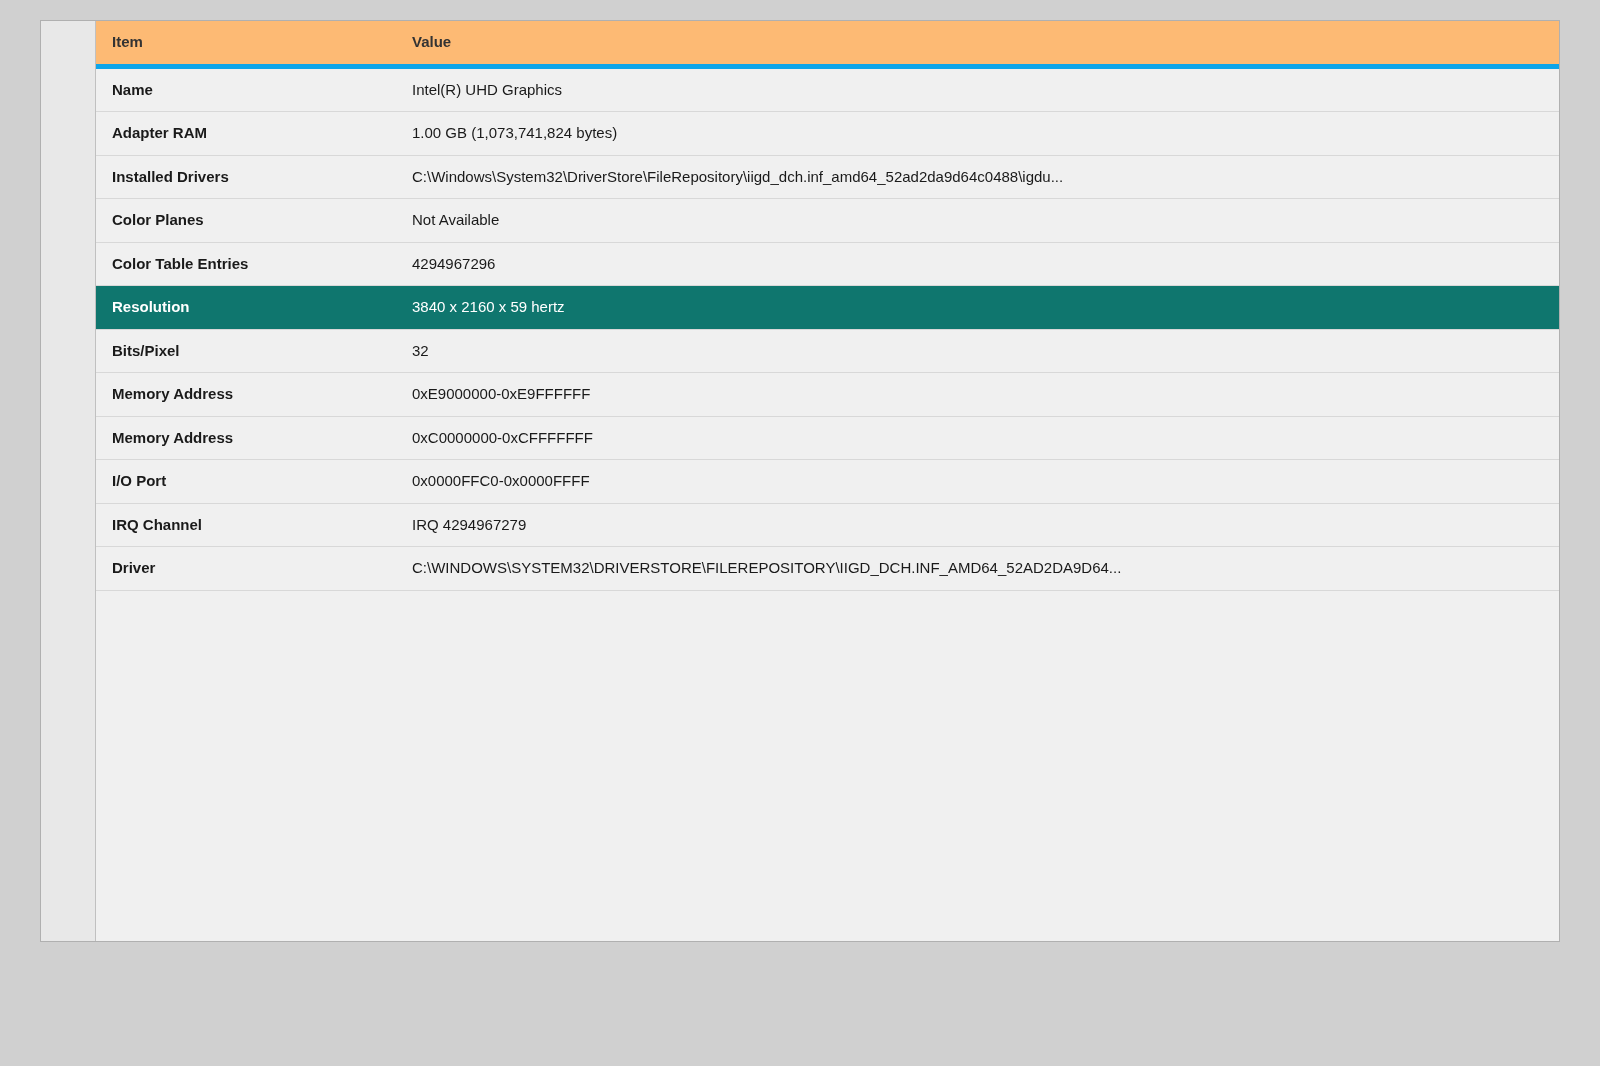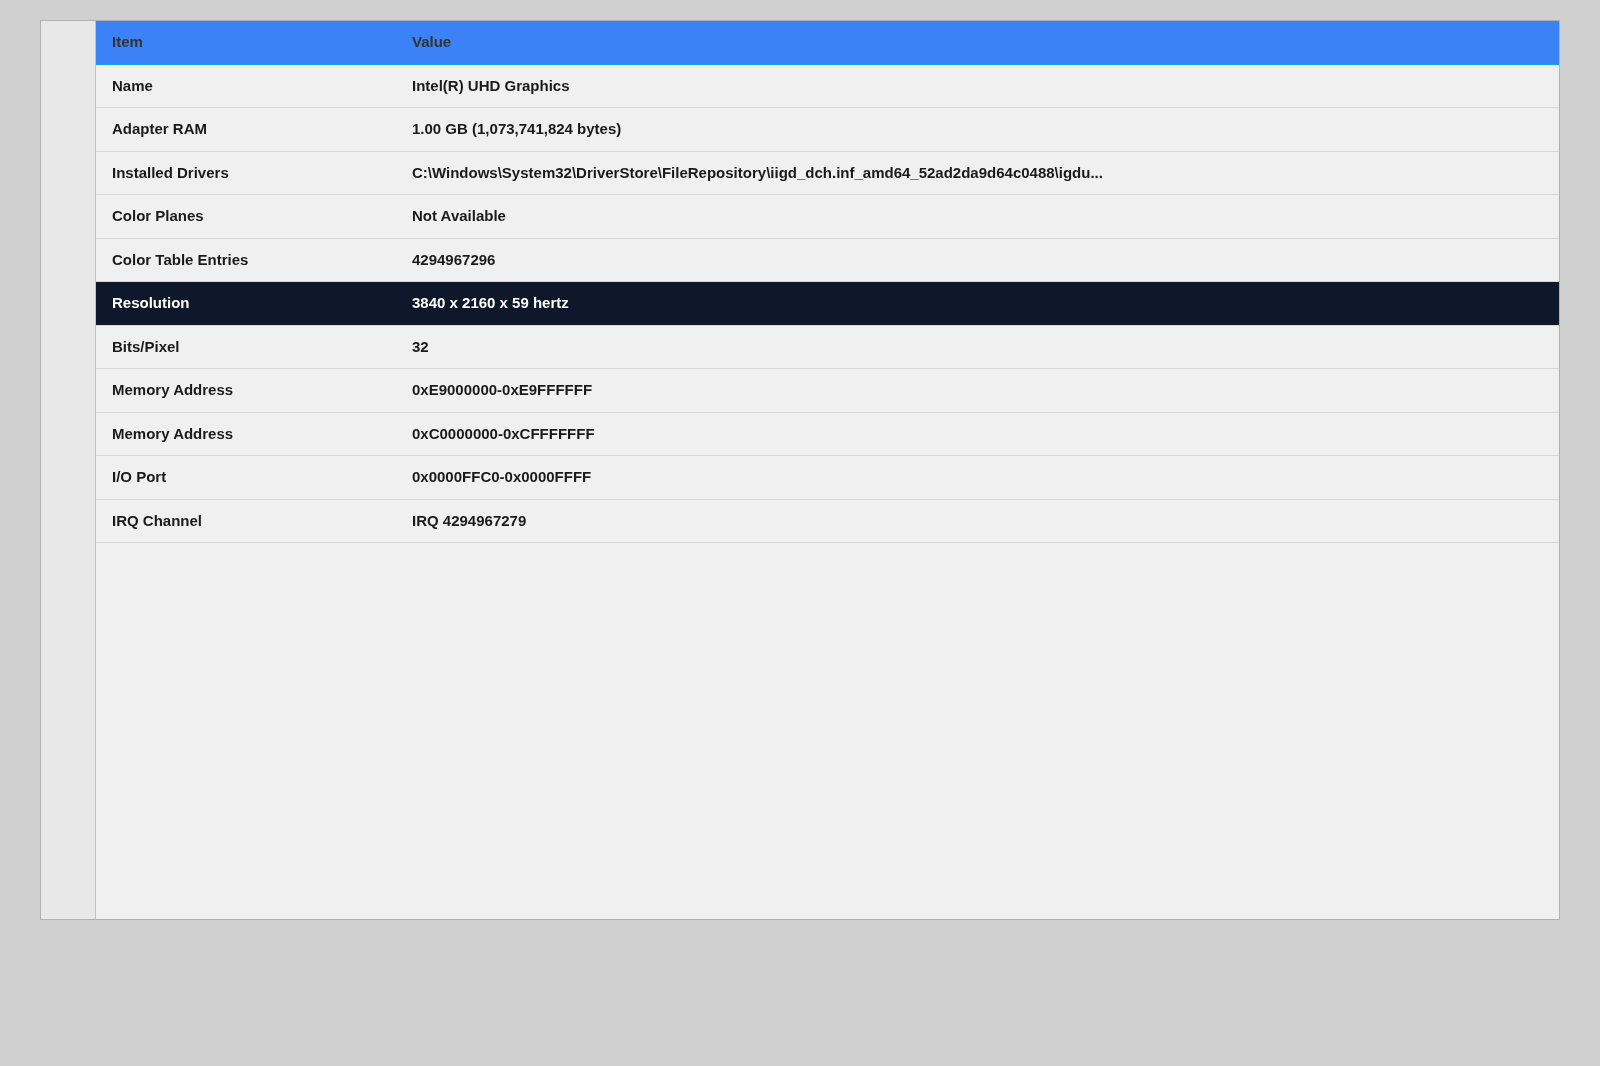--- a/index.html
+++ b/index.html
@@ -48,47 +48,46 @@
     }
 
     tr {
       border-bottom: 1px solid #d8d8d8;
     }
 
     td {
       padding: 10px 16px;
       vertical-align: middle;
       line-height: 1.5;
-      font-weight: bold;
     }
 
     td:first-child {
       width: 300px;
       color: #1a1a1a;
       font-weight: 700;
     }
 
     td:last-child {
       color: #1a1a1a;
     }
 
     tr.selected {
-      background-color: #0f172a;
+      background-color: #0f766e;
       margin-left: 23px;
     }
 
     tr.selected td {
       color: #ffffff;
     }
 
     .header-row td {
       font-weight: 600;
       color: #333;
-      background-color: #3b82f6;
-      border-bottom: 1px solid #0ea5e9;
+      background-color: #fdba74;
+      border-bottom: 5px solid #0ea5e9;
     }
 
     .empty-space {
       height: 350px;
       background-color: #f0f0f0;
     }
   </style>
 </head>
 <body>
 
@@ -140,17 +139,21 @@
             <td>0xC0000000-0xCFFFFFFF</td>
           </tr>
           <tr>
             <td>I/O Port</td>
             <td>0x0000FFC0-0x0000FFFF</td>
           </tr>
           <tr>
             <td>IRQ Channel</td>
             <td>IRQ 4294967279</td>
           </tr>
+          <tr>
+            <td>Driver</td>
+            <td>C:\WINDOWS\SYSTEM32\DRIVERSTORE\FILEREPOSITORY\IIGD_DCH.INF_AMD64_52AD2DA9D64...</td>
+          </tr>
         </tbody>
     </table>
     <div class="empty-space"></div>
   </div>
 </div>
 
 </body></html>

